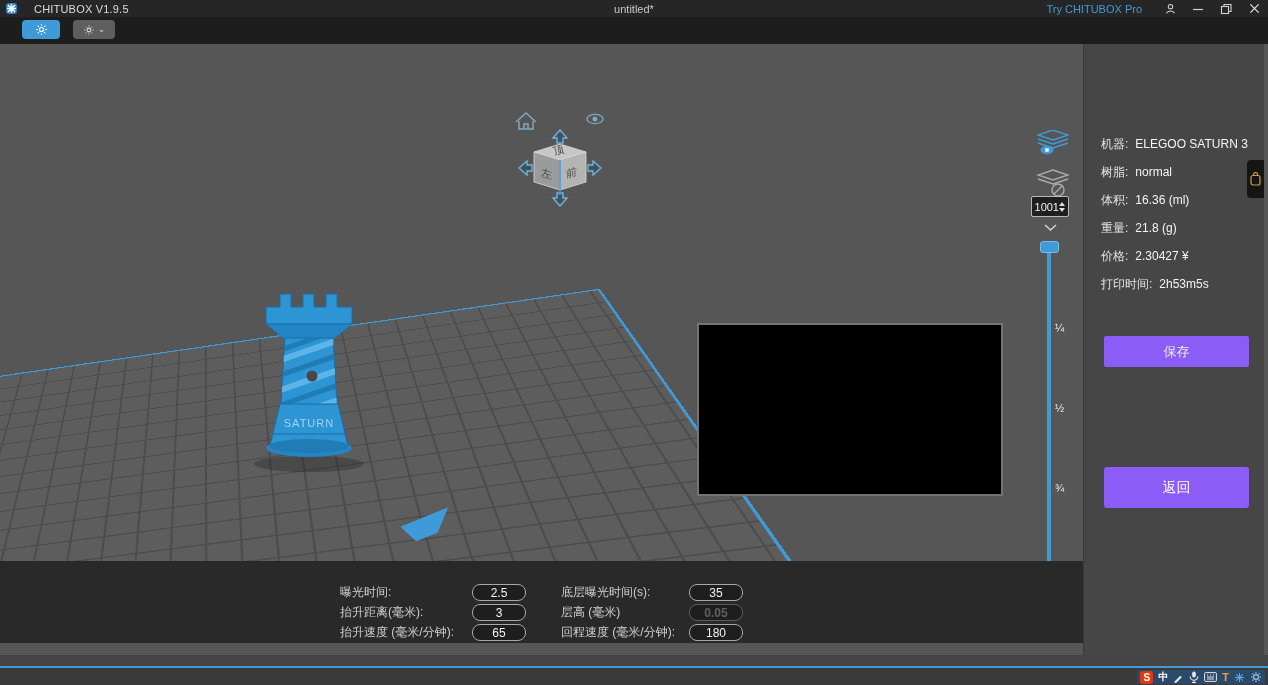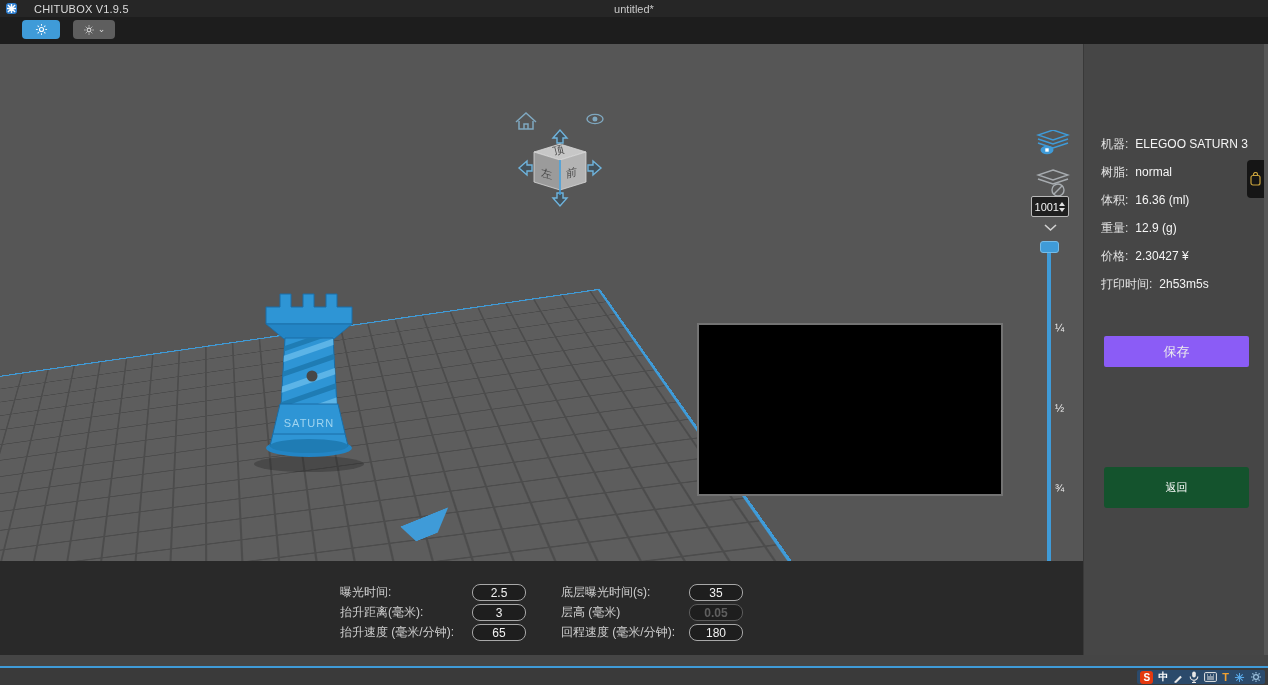--- a/index.html
+++ b/index.html
@@ -99,31 +99,31 @@
   .info-row { white-space:nowrap; }
   .info-row .lbl { color:#e2e2e2; }
   .info-row .val { color:#f5f5f5; margin-left:7px; }
   .btn-save {
     position:absolute; left:20px; top:292px; width:145px; height:31px;
     background:#8b5cf6; border:0; border-radius:2px; color:#ececec; font-size:13px;
     font-family:"Liberation Sans",sans-serif;
   }
   .btn-back {
     position:absolute; left:20px; top:423px; width:145px; height:41px;
-    background:#14532d; border:0; border-radius:3px; color:#fff; font-size:11px;
+    background:#8b5cf6; border:0; border-radius:3px; color:#fff; font-size:14px;
     font-family:"Liberation Sans",sans-serif;
   }
   .side-tab {
     position:absolute; right:0; top:116px; width:17px; height:38px;
     background:#151515; border-radius:4px 0 0 4px;
     display:flex; align-items:center; justify-content:center;
   }
   
   .bottom-panel {
-    position:absolute; left:0; top:561px; width:1083px; height:94px;
+    position:absolute; left:0; top:561px; width:1083px; height:82px;
     background:#292929; color:#cfcfcf; font-size:12px;
   }
   .param-col { position:absolute; top:23px; display:flex; flex-direction:column; gap:3px; }
   .param-col.c1 { left:340px; }
   .param-col.c2 { left:561px; }
   .param-row { display:flex; align-items:center; height:17px; }
   .param-row .plabel { width:132px; }
   .param-col.c2 .plabel { width:128px; }
   .param-input {
     width:54px; height:17px; background:#1e1e1e; border:1px solid #a8a8a8;
@@ -156,20 +156,45 @@
 <div id="app">
 
   <div class="titlebar">
     <span class="tb-logo">
       <svg width="9" height="9" viewBox="0 0 10 10">
           <path d="M1,1 L9,9 M9,1 L1,9 M5,0 V10 M0,5 H10" stroke="#fff" stroke-width="1.6"></path>
         </svg>
     </span>
     <span class="tb-apptitle">CHITUBOX V1.9.5</span>
     <span class="tb-doctitle">untitled*</span>
+    <div class="tb-right">
+      <span class="tb-pro">Try CHITUBOX Pro</span>
+      <span class="tb-btn">
+        <svg width="11" height="11" viewBox="0 0 12 12">
+            <circle cx="6" cy="4" r="2.4" fill="none" stroke="#cfcfcf" stroke-width="1.1"></circle>
+            <path d="M1.5,11 Q6,6.5 10.5,11" fill="none" stroke="#cfcfcf" stroke-width="1.1"></path>
+          </svg>
+      </span>
+      <span class="tb-btn">
+        <svg width="12" height="12" viewBox="0 0 12 12">
+            <path d="M1,6.5 H11" stroke="#cfcfcf" stroke-width="1.2"></path>
+          </svg>
+      </span>
+      <span class="tb-btn">
+        <svg width="12" height="12" viewBox="0 0 12 12">
+            <rect x="1.5" y="3.5" width="7" height="7" fill="none" stroke="#cfcfcf" stroke-width="1.1"></rect>
+            <path d="M4,3.5 V1.5 H11 V8.5 H8.7" fill="none" stroke="#cfcfcf" stroke-width="1.1"></path>
+          </svg>
+      </span>
+      <span class="tb-btn">
+        <svg width="11" height="11" viewBox="0 0 12 12">
+            <path d="M1.5,1.5 L10.5,10.5 M10.5,1.5 L1.5,10.5" stroke="#e6e6e6" stroke-width="1.3"></path>
+          </svg>
+      </span>
+    </div>
   </div>
 
   <div class="toolbar">
     <div class="tool-btn blue">
       <svg width="13" height="13" viewBox="0 0 14 14">
           <circle cx="7" cy="7" r="2.2" fill="none" stroke="#fff" stroke-width="1.2"></circle>
           <path d="M7,1 V3 M7,11 V13 M1,7 H3 M11,7 H13 M2.8,2.8 L4.2,4.2 M9.8,9.8 L11.2,11.2 M11.2,2.8 L9.8,4.2 M4.2,9.8 L2.8,11.2" stroke="#eaf4fb" stroke-width="1.1"></path>
         </svg>
     </div>
     <div class="tool-btn gray">
@@ -298,21 +323,21 @@
       <div class="info-row">
         <span class="lbl">机器:</span><span class="val">ELEGOO SATURN 3</span>
       </div>
       <div class="info-row">
         <span class="lbl">树脂:</span><span class="val">normal</span>
       </div>
       <div class="info-row">
         <span class="lbl">体积:</span><span class="val">16.36  (ml)</span>
       </div>
       <div class="info-row">
-        <span class="lbl">重量:</span><span class="val">12.9  (g)</span>
+        <span class="lbl">重量:</span><span class="val">21.8  (g)</span>
       </div>
       <div class="info-row">
         <span class="lbl">价格:</span><span class="val">2.30427 ¥</span>
       </div>
       <div class="info-row">
         <span class="lbl">打印时间:</span><span class="val">2h53m5s</span>
       </div>
     </div>
 
     <button class="btn-save">保存</button>

